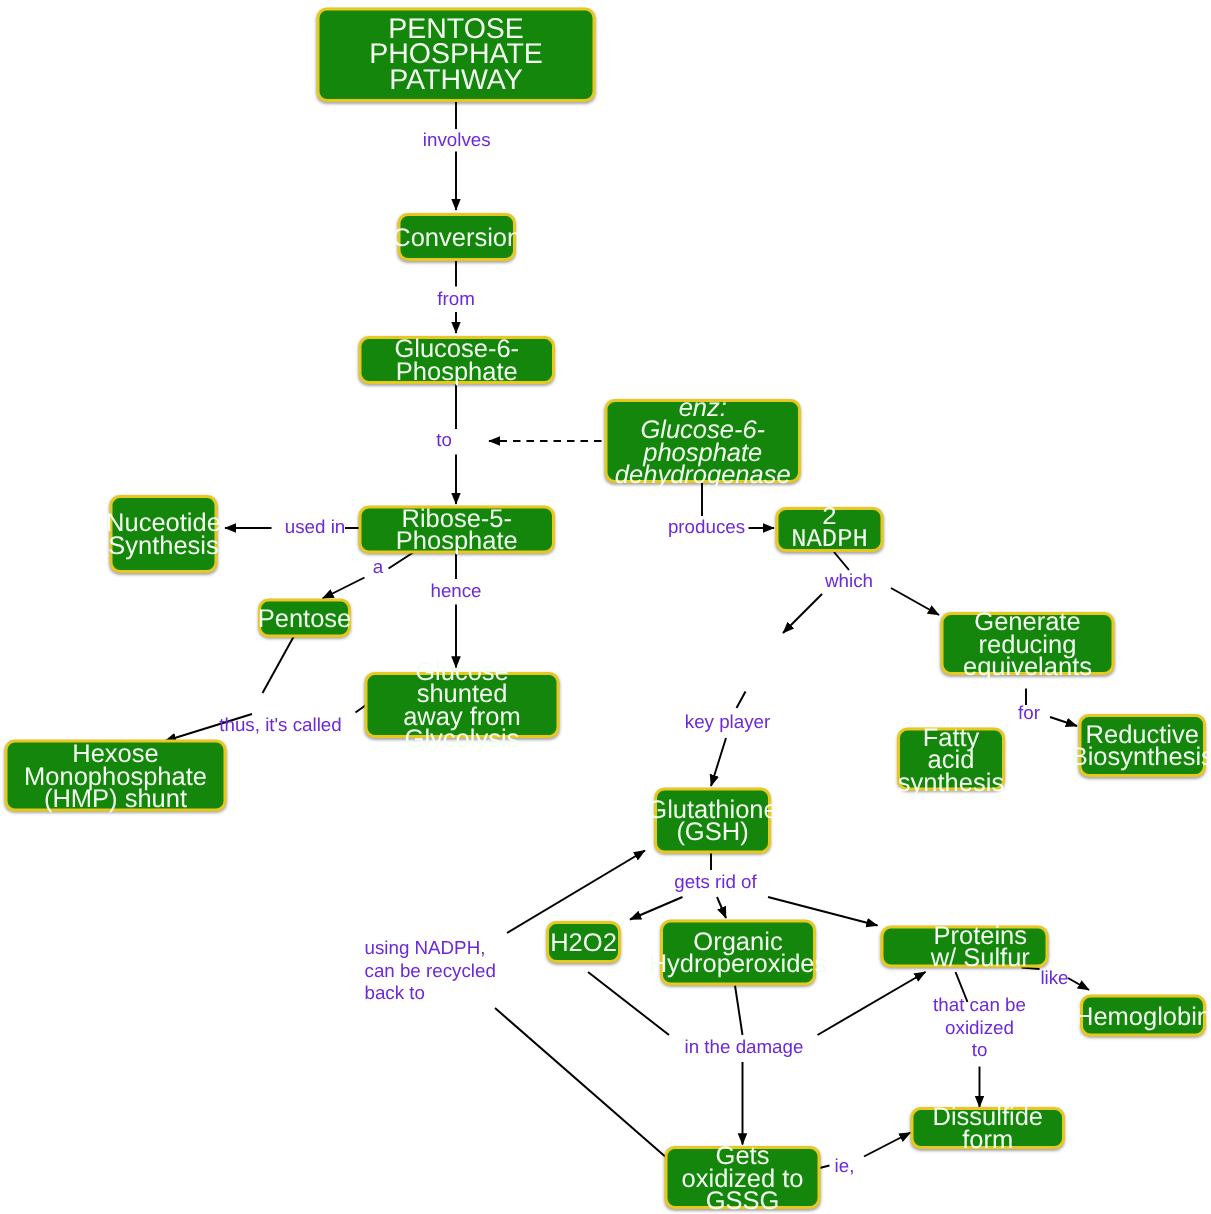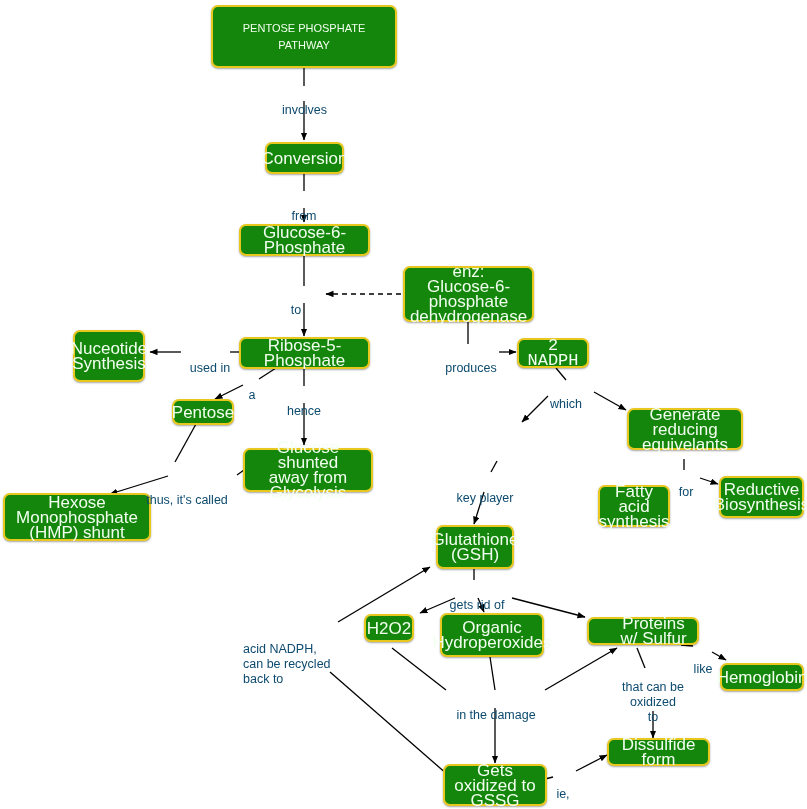--- a/index.html
+++ b/index.html
@@ -37,47 +37,46 @@
     line-height: 15px;
     text-align: center;
     display: flex;
     align-items: center;
     justify-content: center;
     padding: 2px 5px;
     white-space: pre-line;
     box-shadow: 0 1px 2px rgba(0,0,0,0.35);
   }
   .node.title-node {
-    font-size: 11px;
+    font-size: 19px;
     line-height: 17px;
   }
   .node.has-icon {
     flex-direction: row;
     justify-content: center;
     padding-bottom: 3px;
   }
   .node-label {
     display: block;
     white-space: pre-line;
   }
   .res-icon {
     width: 17px;
     height: 17px;
     margin-top: 1px;
     display: block;
   }
   .link-label {
     position: absolute;
-    color: #0c4a6e;
+    color: #6d28d9;
     font-size: 12.5px;
     line-height: 15px;
     text-align: center;
     white-space: pre-line;
     background: transparent;
-    margin-top: 17px;
   }
 </style>
 </head>
 <body>
 
 <div id="map">
 
   <svg id="edges" viewBox="0 0 807 809">
     <defs>
       <marker id="arrow" markerWidth="9" markerHeight="9" refX="7.5" refY="3.2" orient="auto" markerUnits="userSpaceOnUse">
@@ -157,21 +156,21 @@
   </div>
 
   <div class="node" style="left:265px; top:142px; width:79px; height:32px;">
     <span class="node-label">Conversion</span>
   </div>
 
   <div class="node" style="left:239px; top:224px; width:131px; height:32px;">
     <span class="node-label">Glucose-6-Phosphate</span>
   </div>
 
-  <div class="node" style="left:403px; top:266px; width:131px; height:56px;">
+  <div class="node" style="left:403px; top:266px; width:131px; height:56px;font-style:italic;">
     <span class="node-label">enz:
 Glucose-6-phosphate
 dehydrogenase</span>
   </div>
 
   <div class="node" style="left:239px; top:337px; width:131px; height:32px;">
     <span class="node-label">Ribose-5-Phosphate</span>
   </div>
 
   <div class="node has-icon" style="left:73px; top:330px; width:72px; height:52px;">
@@ -268,21 +267,21 @@
   <div class="link-label" style="left:440px; top:344px; width:62px;">produces</div>
 
   <div class="link-label" style="left:543px; top:380px; width:46px;">which</div>
 
   <div class="link-label" style="left:674px; top:468px; width:24px;">for</div>
 
   <div class="link-label" style="left:447px; top:474px; width:76px;">key player</div>
 
   <div class="link-label" style="left:439px; top:581px; width:76px;">gets rid of</div>
 
-  <div class="link-label" style="left:243px; top:625px; width:100px; text-align:left;">acid NADPH,
+  <div class="link-label" style="left:243px; top:625px; width:100px; text-align:left;">using NADPH,
 can be recycled
 back to</div>
 
   <div class="link-label" style="left:448px; top:691px; width:96px;">in the damage</div>
 
   <div class="link-label" style="left:615px; top:663px; width:76px;">that can be
 oxidized
 to</div>
 
   <div class="link-label" style="left:691px; top:645px; width:24px;">like</div>

